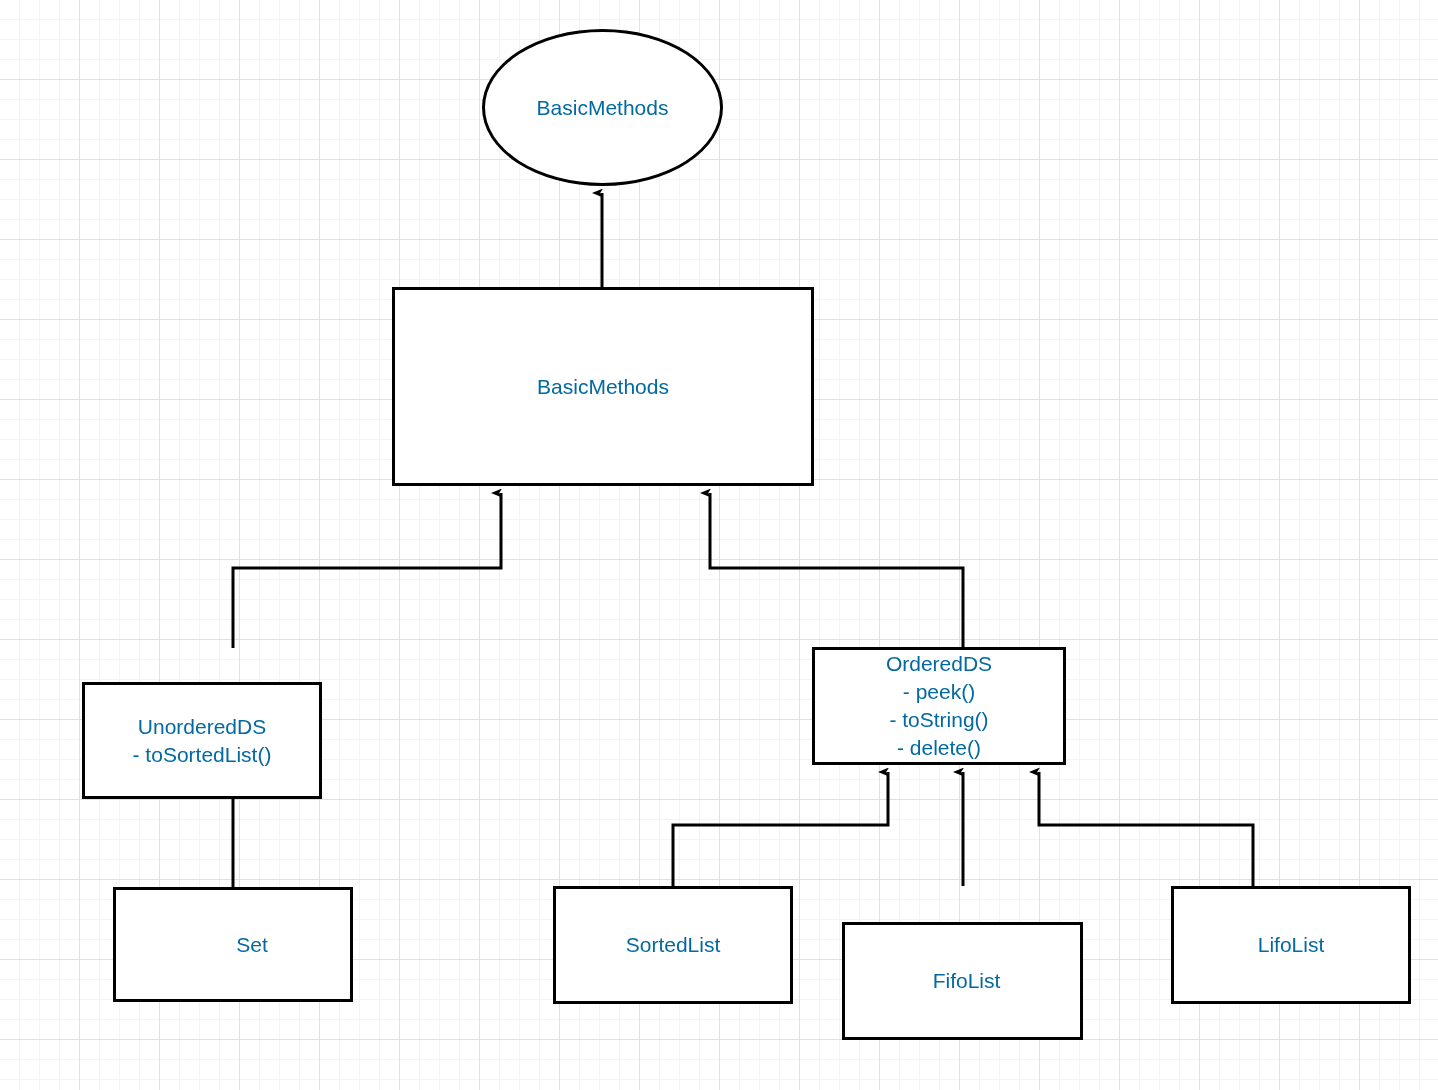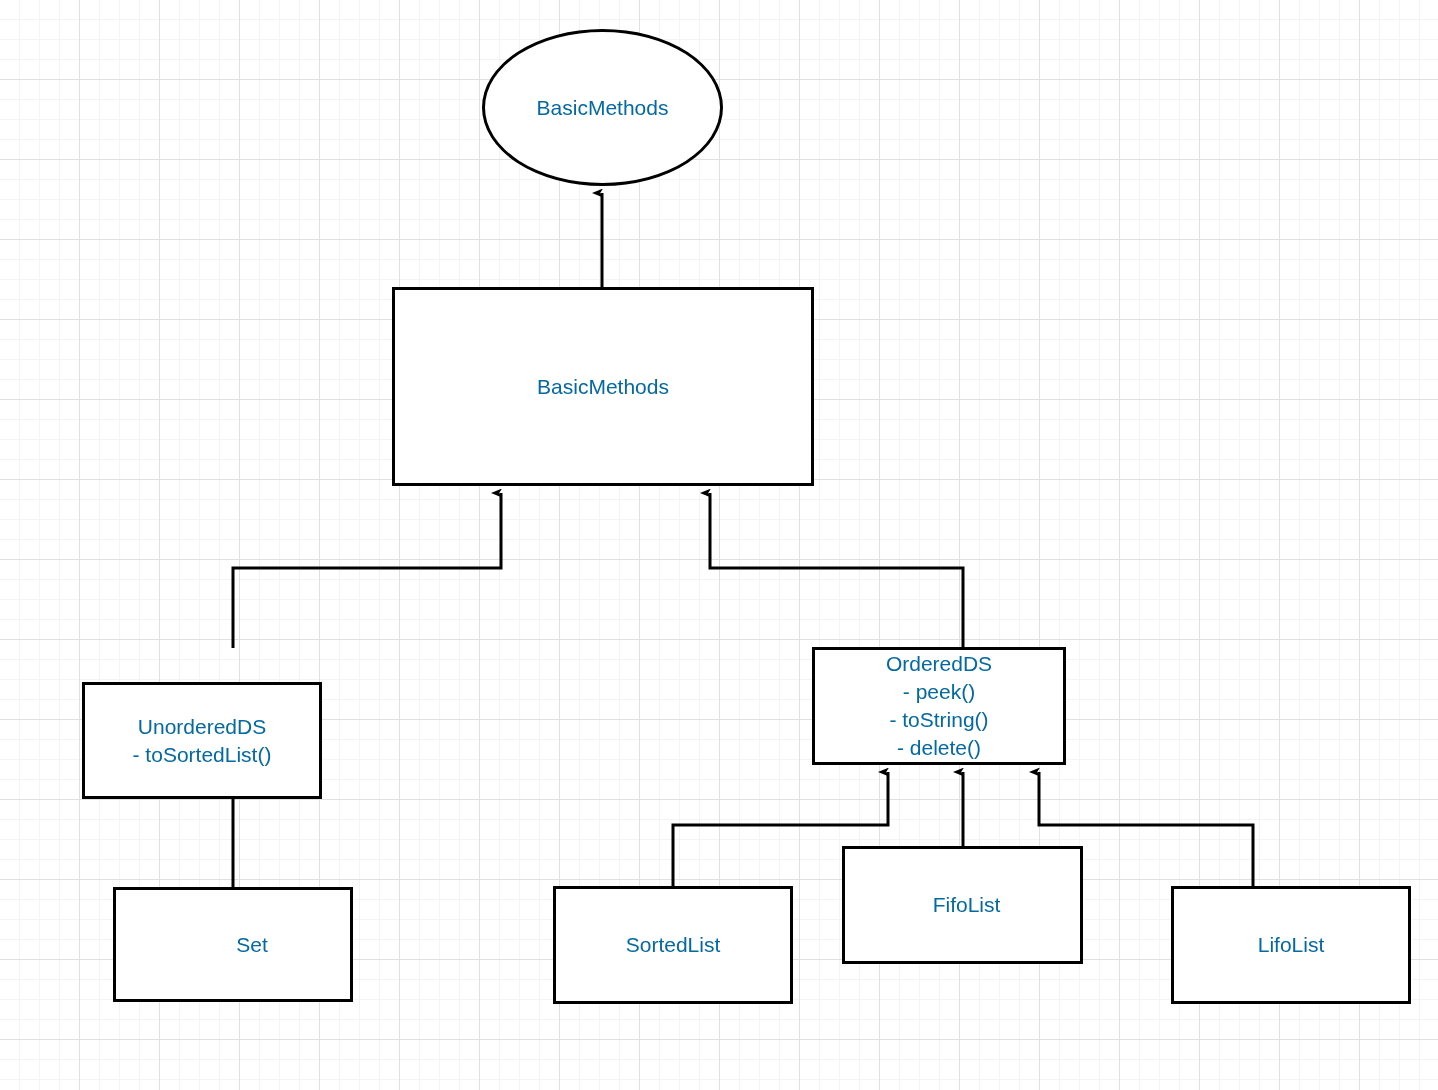--- a/index.html
+++ b/index.html
@@ -105,21 +105,21 @@
   </div>
 
   <div class="node" style="left:113px; top:887px; width:240px; height:115px;padding-left:38px;">
     <div class="title">Set</div>
   </div>
 
   <div class="node" style="left:553px; top:886px; width:240px; height:118px;justify-content:center;">
     <div class="title">SortedList</div>
   </div>
 
-  <div class="node" style="left:842px; top:846px; width:241px; height:118px;padding-left:8px;">
+  <div class="node" style="left:842px; top:922px; width:241px; height:118px;padding-left:8px;">
     <div class="title">FifoList</div>
   </div>
 
   <div class="node" style="left:1171px; top:886px; width:240px; height:118px;">
     <div class="title">LifoList</div>
   </div>
 
 </div>
 
 </body></html>

